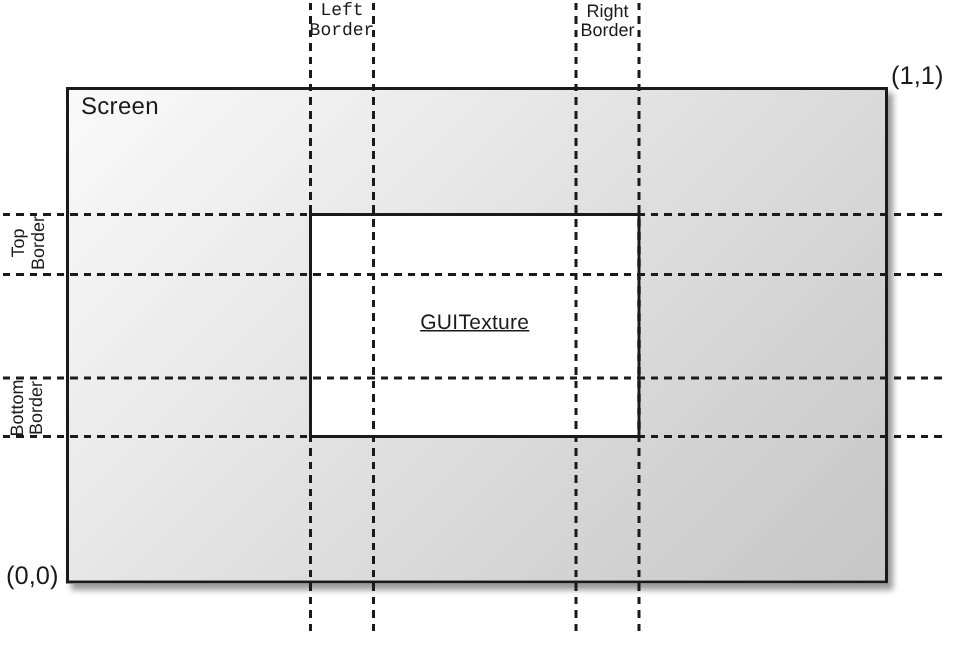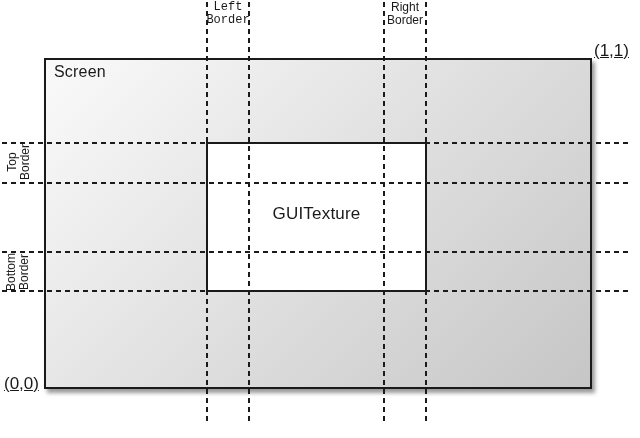--- a/index.html
+++ b/index.html
@@ -42,23 +42,24 @@
     left: 206px; top: 142px;
     width: 221px; height: 150px;
     border: 2px solid var(--line-color);
     background: var(--texture-fill);
     display: flex;
     align-items: center;
     justify-content: center;
     z-index: 2;
   }
   .texture-label {
-    font-size: 17px;
+    font-size: 14px;
     letter-spacing: 0.2px;
     transform: translateY(-3px);
+    text-decoration: underline;
   }
   
   .vline {
     position: absolute;
     top: 2px; height: 422px; width: 2px;
     background: repeating-linear-gradient(to bottom, var(--line-color) 0 5px, transparent 5px 9px);
     z-index: 3;
   }
   .hline {
     position: absolute;
@@ -92,21 +93,20 @@
   .label-bottom {
     left: -10px; top: 257px; width: 60px; height: 30px;
     transform: rotate(-90deg);
   }
   .border-label span { display: block; }
   
   .corner-label {
     position: absolute;
     font-size: 17px;
     z-index: 4;
-    text-decoration: underline;
   }
   .corner-top-right   { left: 594px; top: 41px; }
   .corner-bottom-left { left: 4px;  top: 374px; }
 </style>
 </head>
 <body>
 
 <div class="canvas">
 
   <div class="screen-rect">

